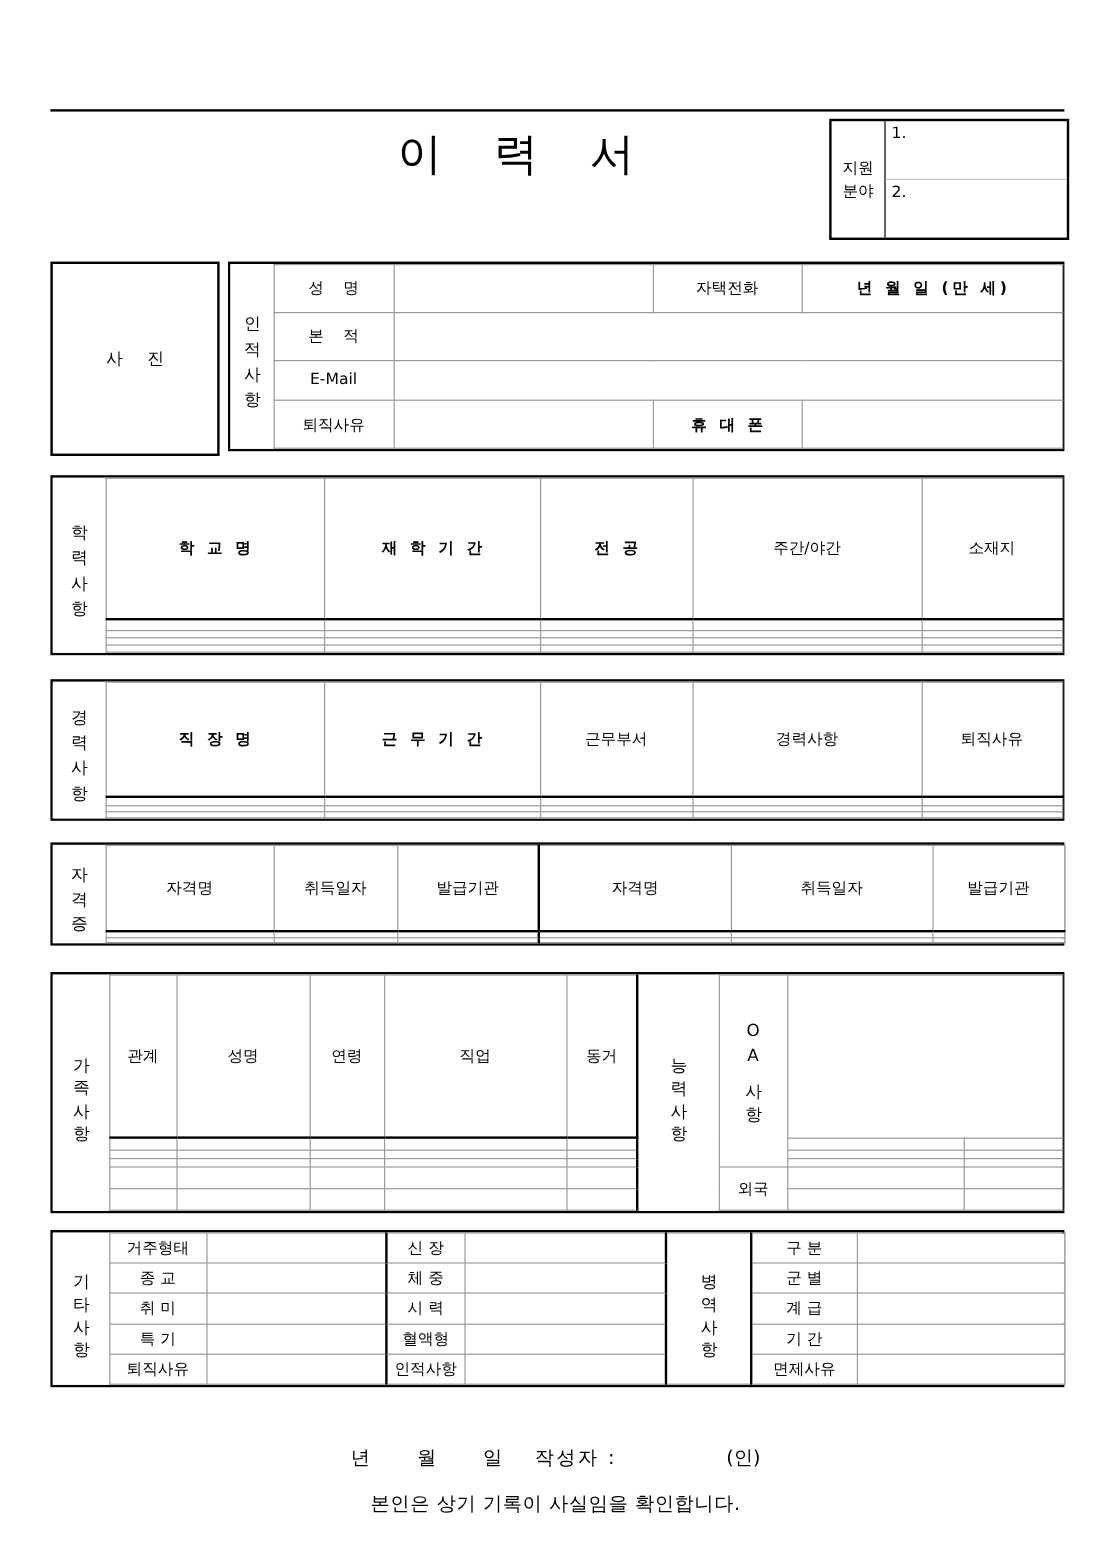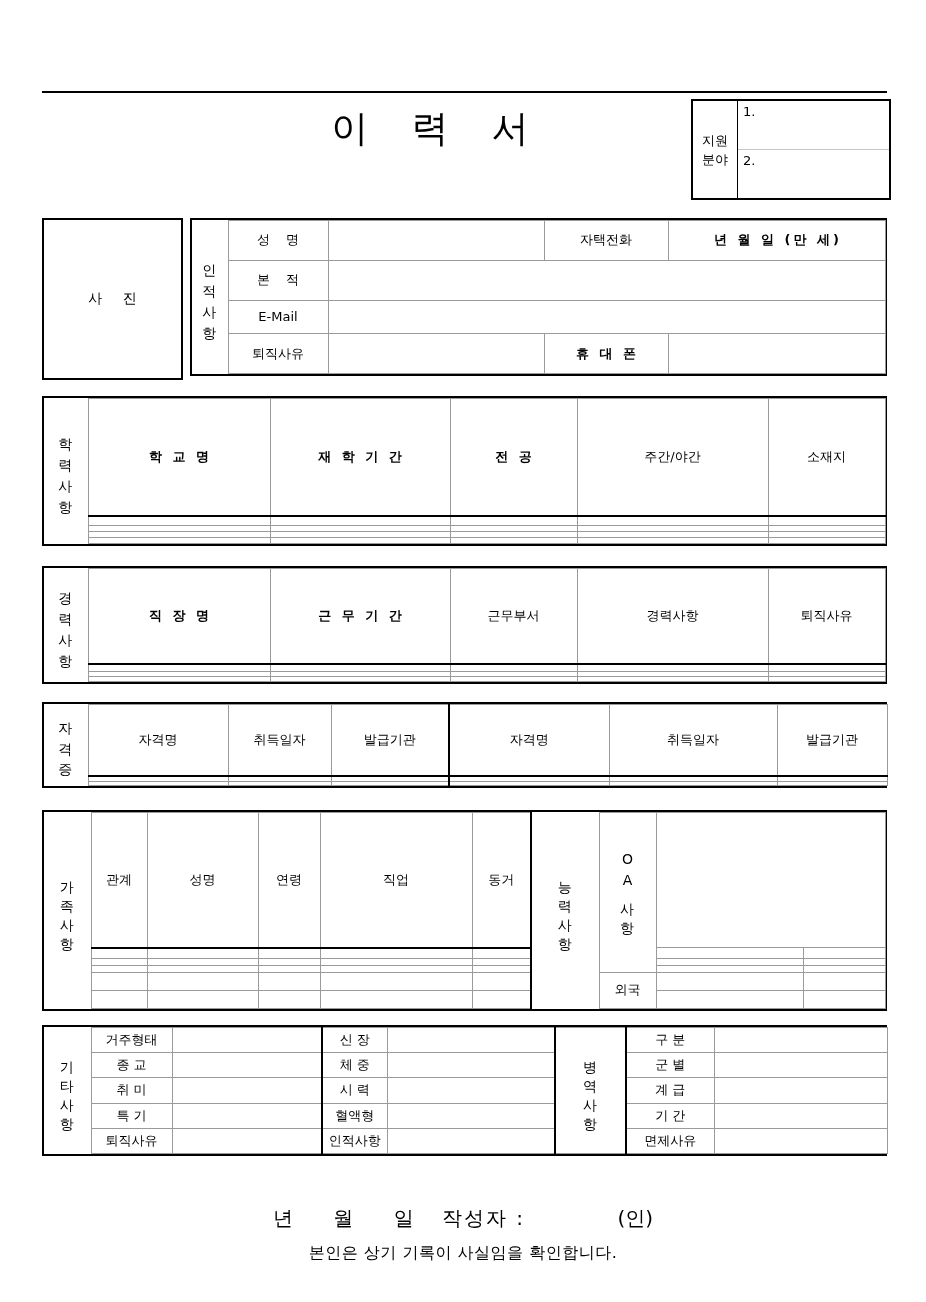--- a/index.html
+++ b/index.html
@@ -132,21 +132,21 @@
     width: 926px;
     text-align: center;
     font-size: 16px;
     letter-spacing: 0.5px;
   }
   .footer2 {
     position: absolute;
     left: 0; top: 1205px;
     width: 926px;
     text-align: center;
-    font-size: 20px;
+    font-size: 16px;
   }
   .footer2 span { display: inline-block; }
   .f-y  { margin-right: 34px; }
   .f-m  { margin-right: 34px; }
   .f-d  { margin-right: 22px; }
   .f-w  { margin-right: 86px; letter-spacing: 2px; }
 </style>
 </head>
 <body>
 

